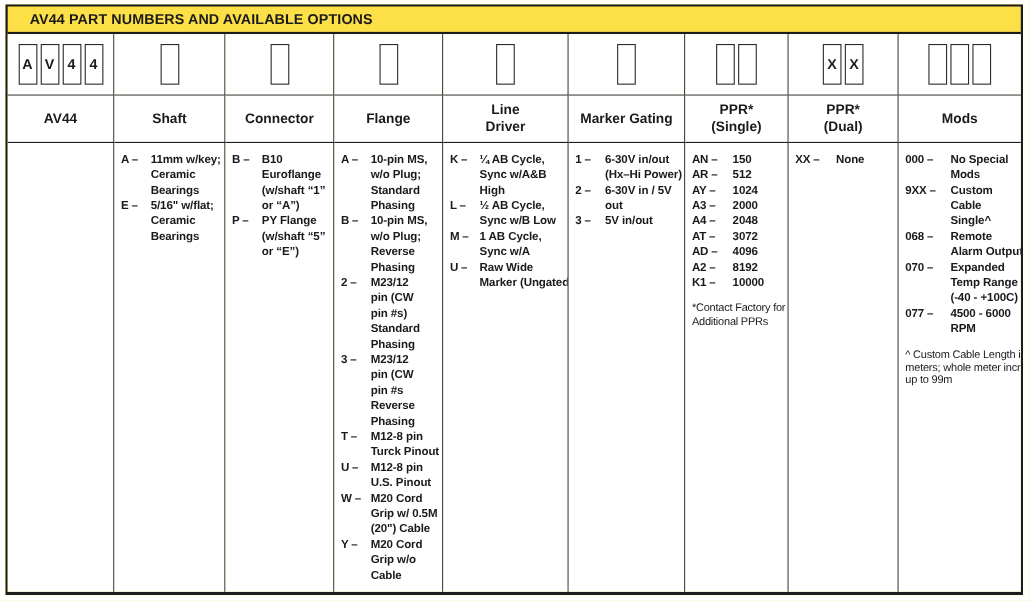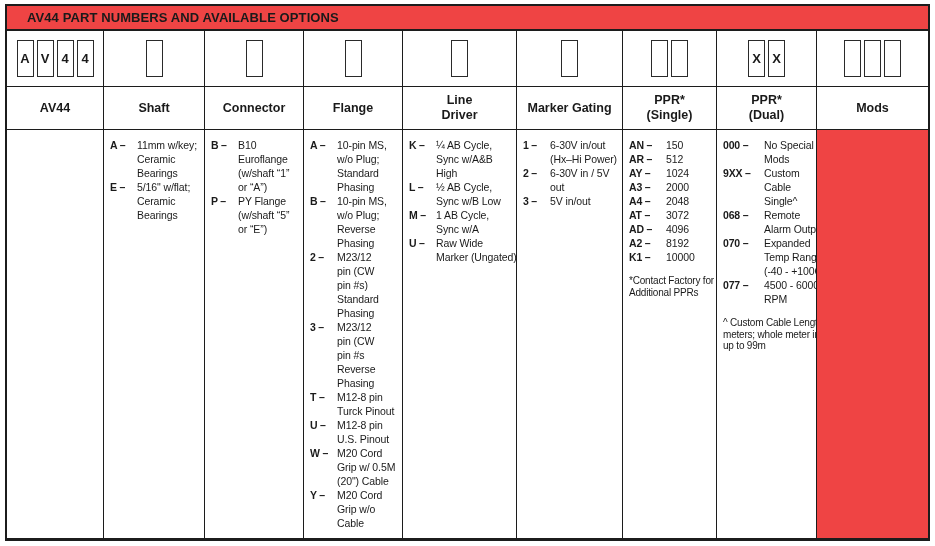--- a/index.html
+++ b/index.html
@@ -8,21 +8,21 @@
     width:935px; height:546px;
     font-family:"Liberation Sans", sans-serif;
     color:#1a1a1a;
     position:relative;
     overflow:hidden;
   }
   .pn-table {
     position:absolute; left:5px; top:4px; width:925px;
     border:2px solid #1c1c1c;
     border-bottom-width:3px;
-    background:#ef4444;
+    background:#fde047;
   }
   .title-row {
     height:25px;
     border-bottom:2px solid #1c1c1c;
     display:flex; align-items:center;
     padding-left:20px;
     font-size:13px; font-weight:bold;
     letter-spacing:0.1px;
   }
   .grid {
@@ -62,21 +62,21 @@
     line-height:14px;
     overflow:hidden;
   }
   .opt { display:flex; align-items:flex-start; }
   .opt .code {
     flex:none; width:27px;
     font-weight:bold; font-size:10.5px;
     letter-spacing:-0.2px;
     white-space:nowrap;
   }
-  .opt .desc { white-space:pre; letter-spacing:-0.1px; }
+  .opt .desc { white-space:pre; letter-spacing:-0.1px;font-weight:bold; }
   .col-ppr-single .opt .code, .col-ppr-dual .opt .code { width:37px; }
   .col-mods .opt .code { width:41px; }
   .footnote {
     margin-top:11px;
     font-size:10px;
     line-height:11.5px;
     letter-spacing:-0.2px;
     white-space:pre;
   }
   .footnote:empty { display:none; }
@@ -312,20 +312,29 @@
             <span class="desc">8192</span>
           </div>
           <div class="opt">
             <span class="code">K1 –</span>
             <span class="desc">10000</span>
           </div>
         </div>
       <div class="footnote">*Contact Factory for
 Additional PPRs</div>
     </div>
+    <div class="cell content col-ppr-dual">
+      <div class="opts">
+          <div class="opt">
+            <span class="code">XX –</span>
+            <span class="desc">None</span>
+          </div>
+        </div>
+
+    </div>
     <div class="cell content col-mods">
       <div class="opts">
           <div class="opt">
             <span class="code">000 –</span>
             <span class="desc">No Special
 Mods</span>
           </div>
           <div class="opt">
             <span class="code">9XX –</span>
             <span class="desc">Custom

